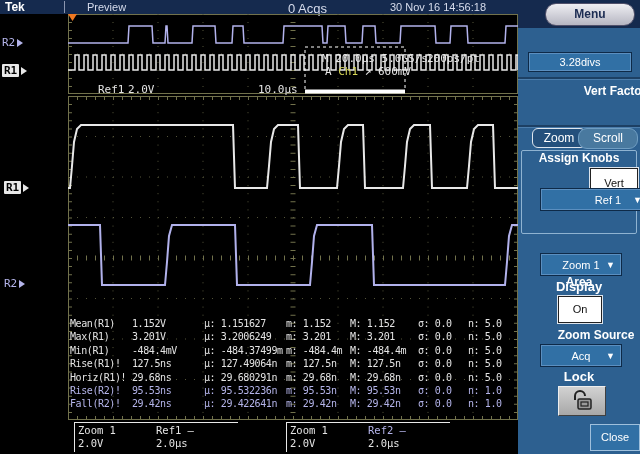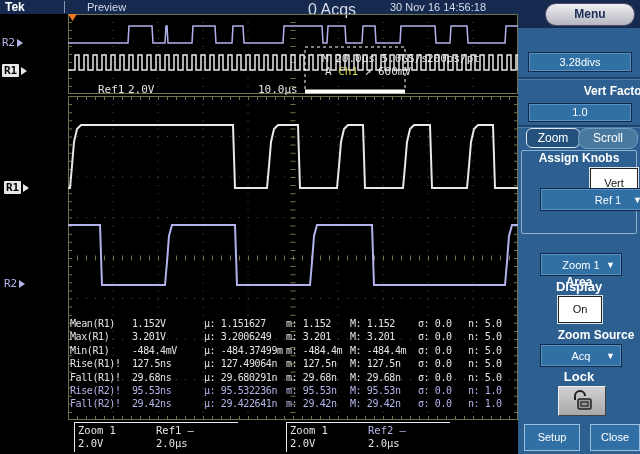--- a/index.html
+++ b/index.html
@@ -3,21 +3,21 @@
 <meta charset="utf-8">
 <style>
   html,body{margin:0;padding:0;background:#222;}
   .screen{position:relative;width:640px;height:454px;background:#000;overflow:hidden;
           font-family:"Liberation Sans",sans-serif;}
   
   .topbar{position:absolute;left:0;top:0;width:640px;height:14px;background:#152a4e;color:#d6dcec;}
   .topbar .tek{position:absolute;left:5px;top:0px;font-weight:bold;font-size:12px;color:#fff;}
   .topbar .sep{position:absolute;left:64px;top:1px;width:1px;height:12px;background:#8b96b0;}
   .topbar .mode{position:absolute;left:87px;top:1px;font-size:11px;}
-  .topbar .acqs{position:absolute;left:308px;top:1px;font-size:16px;text-align:right;}
+  .topbar .acqs{position:absolute;left:288px;top:1px;font-size:13px;text-align:right;}
   .topbar .dt{position:absolute;left:390px;top:1px;font-size:11px;}
   .lav{color:#b4b4ea !important;}
   
   .wave{position:absolute;left:68px;}
   #upperWave{top:14px;}
   #lowerWave{top:96px;}
   
   .marker{position:absolute;display:flex;align-items:center;font-family:"DejaVu Sans Mono",monospace;font-size:11px;}
   .marker .arr{width:0;height:0;border-top:4px solid transparent;border-bottom:4px solid transparent;margin-left:2px;}
   .mk-white{color:#e8e8e8;}
@@ -173,21 +173,21 @@
       <div class="meas-row">
         <span>Rise(R1)!</span>
         <span>127.5ns</span>
         <span>µ: 127.49064n</span>
         <span>m: 127.5n</span>
         <span>M: 127.5n</span>
         <span>σ: 0.0</span>
         <span>n: 5.0</span>
       </div>
       <div class="meas-row">
-        <span>Fall(R1)!</span>
+        <span>Horiz(R1)!</span>
         <span>29.68ns</span>
         <span>µ: 29.680291n</span>
         <span>m: 29.68n</span>
         <span>M: 29.68n</span>
         <span>σ: 0.0</span>
         <span>n: 5.0</span>
       </div>
       <div class="meas-row lav">
         <span>Rise(R2)!</span>
         <span>95.53ns</span>
@@ -231,25 +231,24 @@
 
   <div class="sidebar">
     <div class="navyhead"></div>
     <div class="btn-menu">Menu</div>
 
     <div class="valbox" style="left:10px;top:52px;width:102px;height:18px;line-height:18px;">3.28divs</div>
 
     <div class="sep-line" style="top:77px;"></div>
 
     <div class="shead" style="top:84px;padding-left:36px;">Vert Factor</div>
-    <div class="valbox" style="left:10px;top:103px;width:102px;height:17px;line-height:17px;">1.0</div>
 
     <div class="sep-line" style="top:125px;"></div>
 
-    <div class="tab tab-zoom" style="left:8px;top:128px;width:52px;height:18px;line-height:18px;border-radius:6px;">Zoom</div>
+    <div class="tab tab-zoom" style="left:14px;top:128px;width:52px;height:18px;line-height:18px;border-radius:6px;">Zoom</div>
     <div class="tab tab-scroll" style="left:60px;top:128px;width:58px;height:19px;line-height:19px;">Scroll</div>
 
     <div class="grpbox" style="left:3px;top:150px;width:114px;height:82px;"></div>
     <div class="shead" style="top:151px;">Assign Knobs</div>
     <div class="btn-white" style="left:72px;top:168px;width:46px;height:29px;line-height:29px;">Vert</div>
     <div class="dd" style="left:22px;top:188px;width:80px;height:21px;padding-left:27px;">
       <span>Ref 1</span>
       <span class="caret">▼</span>
     </div>
 
@@ -270,17 +269,16 @@
 
     <div class="shead" style="top:369px;font-size:13px;">Lock</div>
     <div class="btn-gray" style="left:40px;top:386px;width:46px;height:28px;">
       <svg width="24" height="22" viewBox="0 0 24 22" style="margin-top:3px;">
         <path d="M5,10 V6 a5,5 0 0 1 10,0" fill="none" stroke="#222" stroke-width="2"></path>
         <rect x="8" y="9" width="13" height="10" rx="1.5" fill="#9a9a9a" stroke="#222" stroke-width="1.5"></rect>
         <rect x="11" y="12" width="7" height="4" fill="none" stroke="#222" stroke-width="1.2"></rect>
       </svg>
     </div>
 
-    <div class="btn-blue" style="left:6px;top:424px;width:54px;height:25px;line-height:25px;">Setup</div>
     <div class="btn-blue" style="left:72px;top:424px;width:48px;height:25px;line-height:25px;">Close</div>
   </div>
 
 </div>
 
 </body></html>

